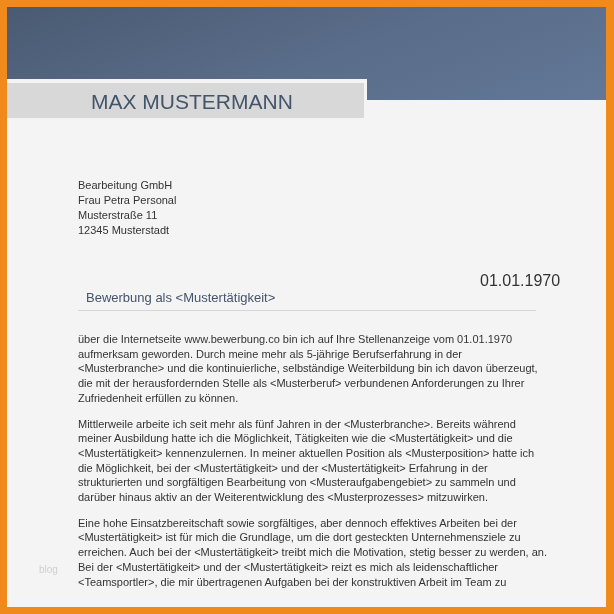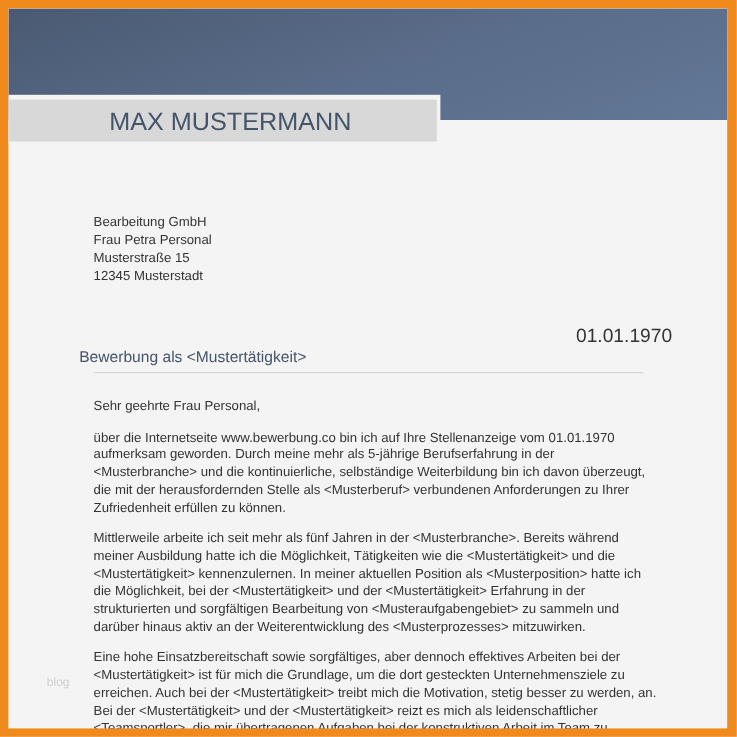--- a/index.html
+++ b/index.html
@@ -5,48 +5,47 @@
   html, body { margin:0; padding:0; }
   body { width:614px; height:614px; overflow:hidden; background:#f08a1c; position:relative; font-family:"Liberation Sans", sans-serif; }
   .page { position:absolute; left:7px; top:7px; width:599px; height:600px; background:#f4f4f4; overflow:hidden; }
   .band { position:absolute; left:0; top:0; width:599px; height:93px;
           background:linear-gradient(160deg, #4a5a72 0%, #5a6d8a 55%, #627896 100%); }
   .notch { position:absolute; left:0; top:72px; width:360px; height:40px; background:#f4f4f4; }
   .namebox { position:absolute; left:0; top:76px; width:357px; height:35px; background:#d8d8d8; }
   .name { position:absolute; left:84px; top:83px; font-size:21px; color:#44546a; letter-spacing:0px; }
   .addr { position:absolute; left:71px; top:171px; font-size:11px; line-height:15px; color:#333; }
   .date { position:absolute; left:473px; top:240px; font-size:16px; color:#333;margin-top:25px; }
-  .subject { position:absolute; left:59px; top:283px; font-size:13px; color:#44546a; }
+  .subject { position:absolute; left:79px; top:283px; font-size:13px; color:#44546a; }
   .rule { position:absolute; left:71px; top:303px; width:458px; height:1px; background:#d6d6d6; }
   .body { position:absolute; left:71px; top:325px; width:470px; font-size:11px; line-height:14.7px; color:#333; }
   .body p { margin:0 0 11px 0; }
   .watermark { position:absolute; left:32px; top:557px; font-size:10px; color:#cfcfcf; }
 </style>
 </head>
 <body>
 
 <div class="page">
   <div class="band"></div>
   <div class="notch"></div>
   <div class="namebox"></div>
   <div class="name">MAX MUSTERMANN</div>
 
   <div class="addr">
     <div>Bearbeitung GmbH</div>
     <div>Frau Petra Personal</div>
-    <div>Musterstraße 15</div>
+    <div>Musterstraße 11</div>
     <div>12345 Musterstadt</div>
   </div>
 
   <div class="date">01.01.1970</div>
 
   <div class="subject">Bewerbung als &lt;Mustertätigkeit&gt;</div>
   <div class="rule"></div>
 
   <div class="body">
-    <p>Sehr geehrte Frau Personal,</p>
     <p>über die Internetseite www.bewerbung.co bin ich auf Ihre Stellenanzeige vom 01.01.1970 aufmerksam geworden. Durch meine mehr als 5-jährige Berufserfahrung in der &lt;Musterbranche&gt; und die kontinuierliche, selbständige Weiterbildung bin ich davon überzeugt, die mit der herausfordernden Stelle als &lt;Musterberuf&gt; verbundenen Anforderungen zu Ihrer Zufriedenheit erfüllen zu können.</p>
     <p>Mittlerweile arbeite ich seit mehr als fünf Jahren in der &lt;Musterbranche&gt;. Bereits während meiner Ausbildung hatte ich die Möglichkeit, Tätigkeiten wie die &lt;Mustertätigkeit&gt; und die &lt;Mustertätigkeit&gt; kennenzulernen. In meiner aktuellen Position als &lt;Musterposition&gt; hatte ich die Möglichkeit, bei der &lt;Mustertätigkeit&gt; und der &lt;Mustertätigkeit&gt; Erfahrung in der strukturierten und sorgfältigen Bearbeitung von &lt;Musteraufgabengebiet&gt; zu sammeln und darüber hinaus aktiv an der Weiterentwicklung des &lt;Musterprozesses&gt; mitzuwirken.</p>
     <p>Eine hohe Einsatzbereitschaft sowie sorgfältiges, aber dennoch effektives Arbeiten bei der &lt;Mustertätigkeit&gt; ist für mich die Grundlage, um die dort gesteckten Unternehmensziele zu erreichen. Auch bei der &lt;Mustertätigkeit&gt; treibt mich die Motivation, stetig besser zu werden, an. Bei der &lt;Mustertätigkeit&gt; und der &lt;Mustertätigkeit&gt; reizt es mich als leidenschaftlicher &lt;Teamsportler&gt;, die mir übertragenen Aufgaben bei der konstruktiven Arbeit im Team zu</p>
   </div>
 
   <div class="watermark">blog</div>
 </div>
 
 </body></html>

